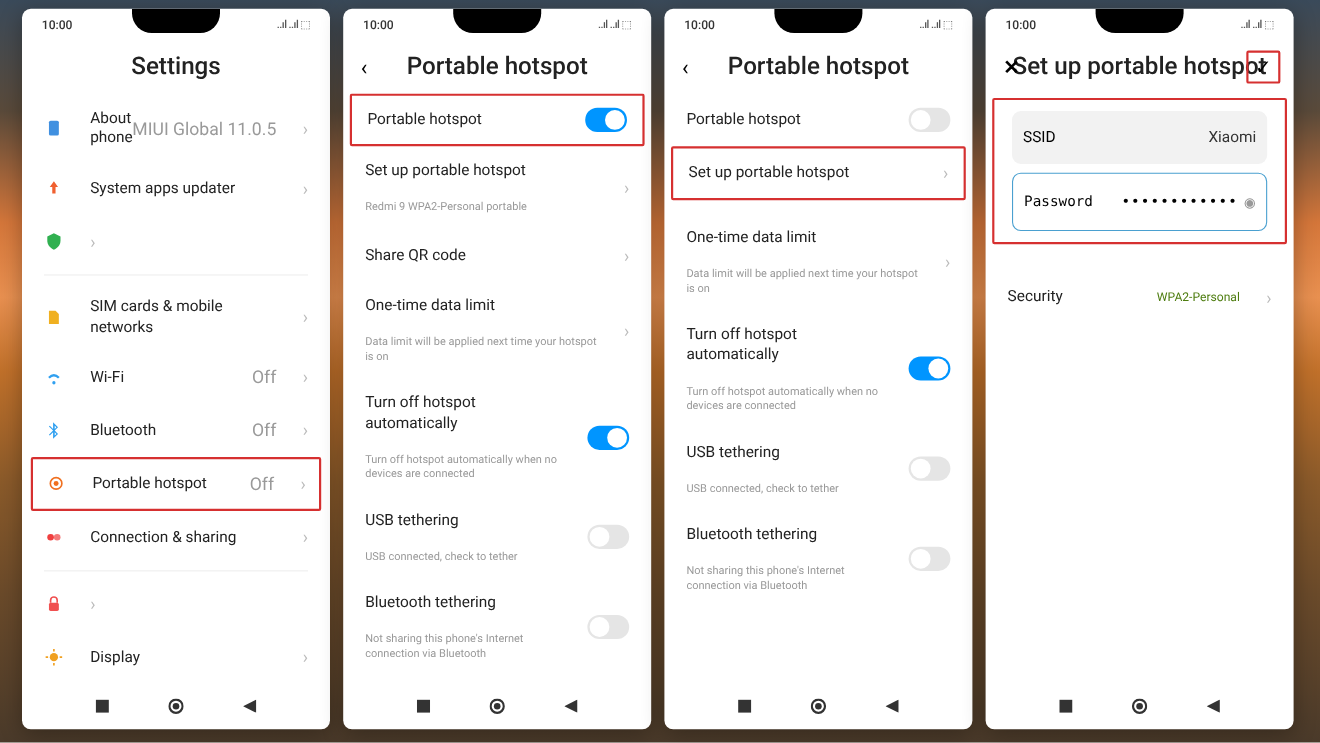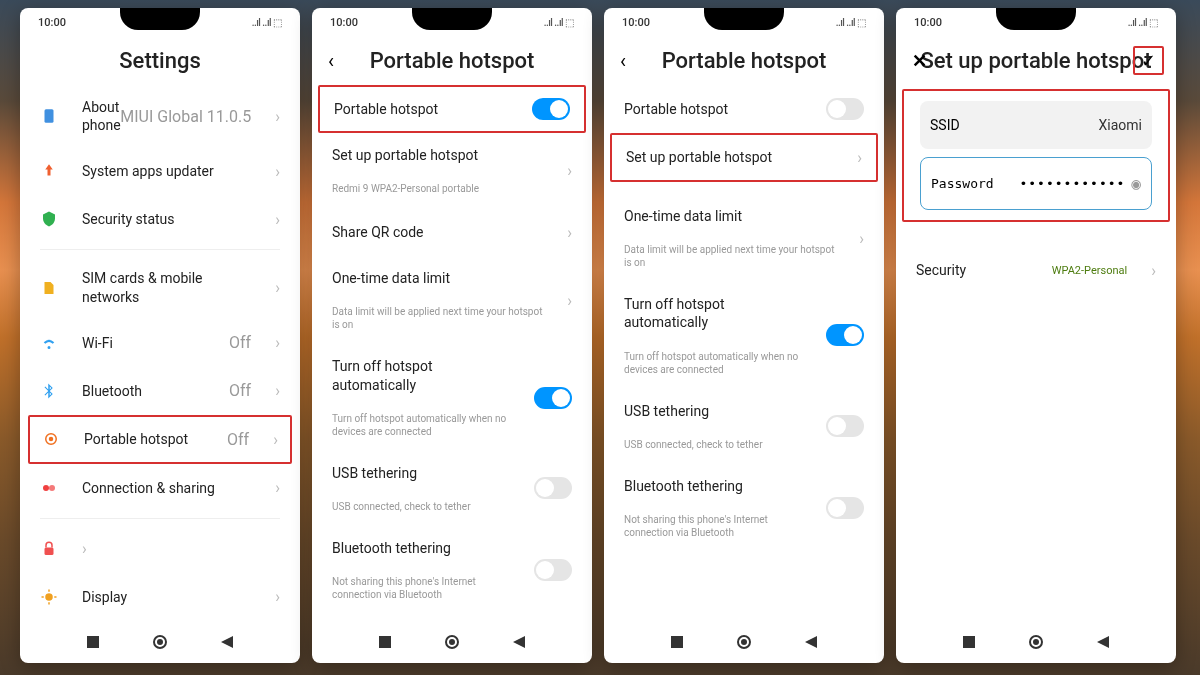--- a/index.html
+++ b/index.html
@@ -221,23 +221,20 @@
           <div class="row-title">System apps updater</div>
         </div>
       <span class="chevron">›</span>
     </div>
     <div class="row">
       <span class="icon">
           <svg viewBox="0 0 24 24" width="18" height="18">
             <path d="M12 2 L4 6 V11 C4 16 7 20 12 22 C17 20 20 16 20 11 V6 Z" fill="#30b050"></path>
           </svg>
         </span>
-      <div class="row-body">
-          <div class="row-title">Security status</div>
-        </div>
       <span class="chevron">›</span>
     </div>
     <div class="divider"></div>
     <div class="row">
       <span class="icon">
           <svg viewBox="0 0 24 24" width="18" height="18">
             <path d="M6 4 H14 L18 8 V20 H6 Z" fill="#f0b020"></path>
           </svg>
         </span>
       <div class="row-body">

